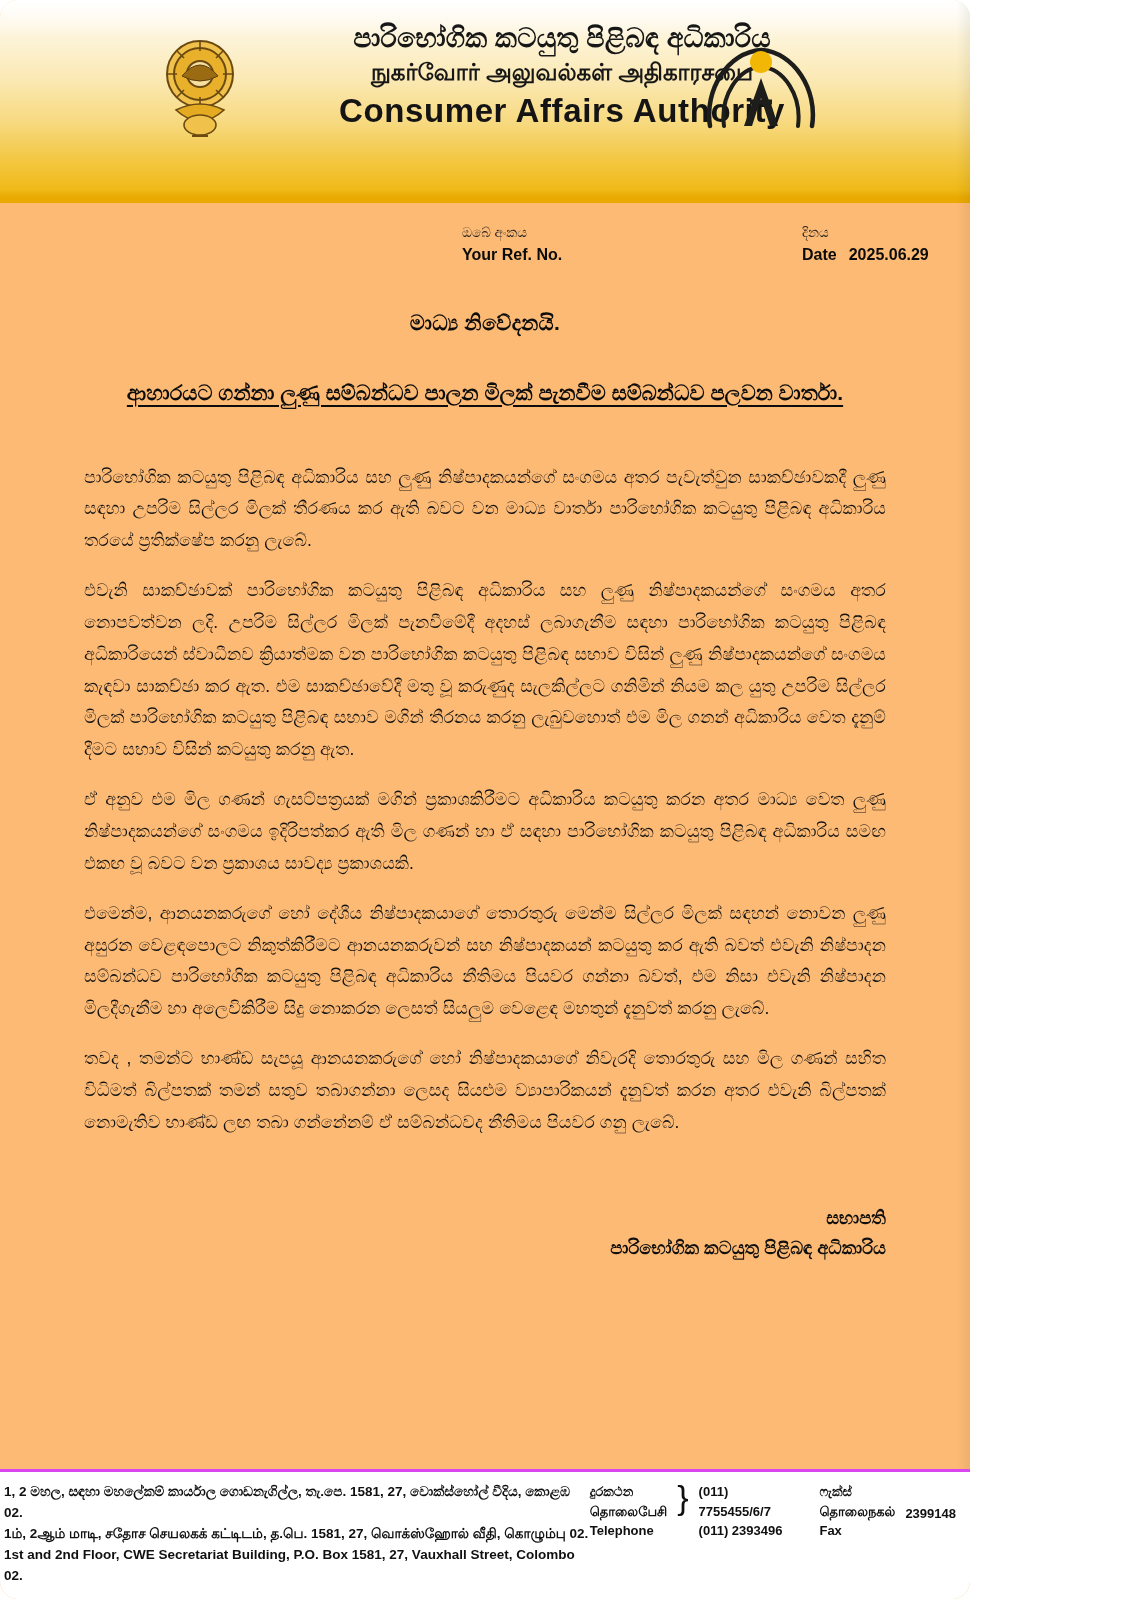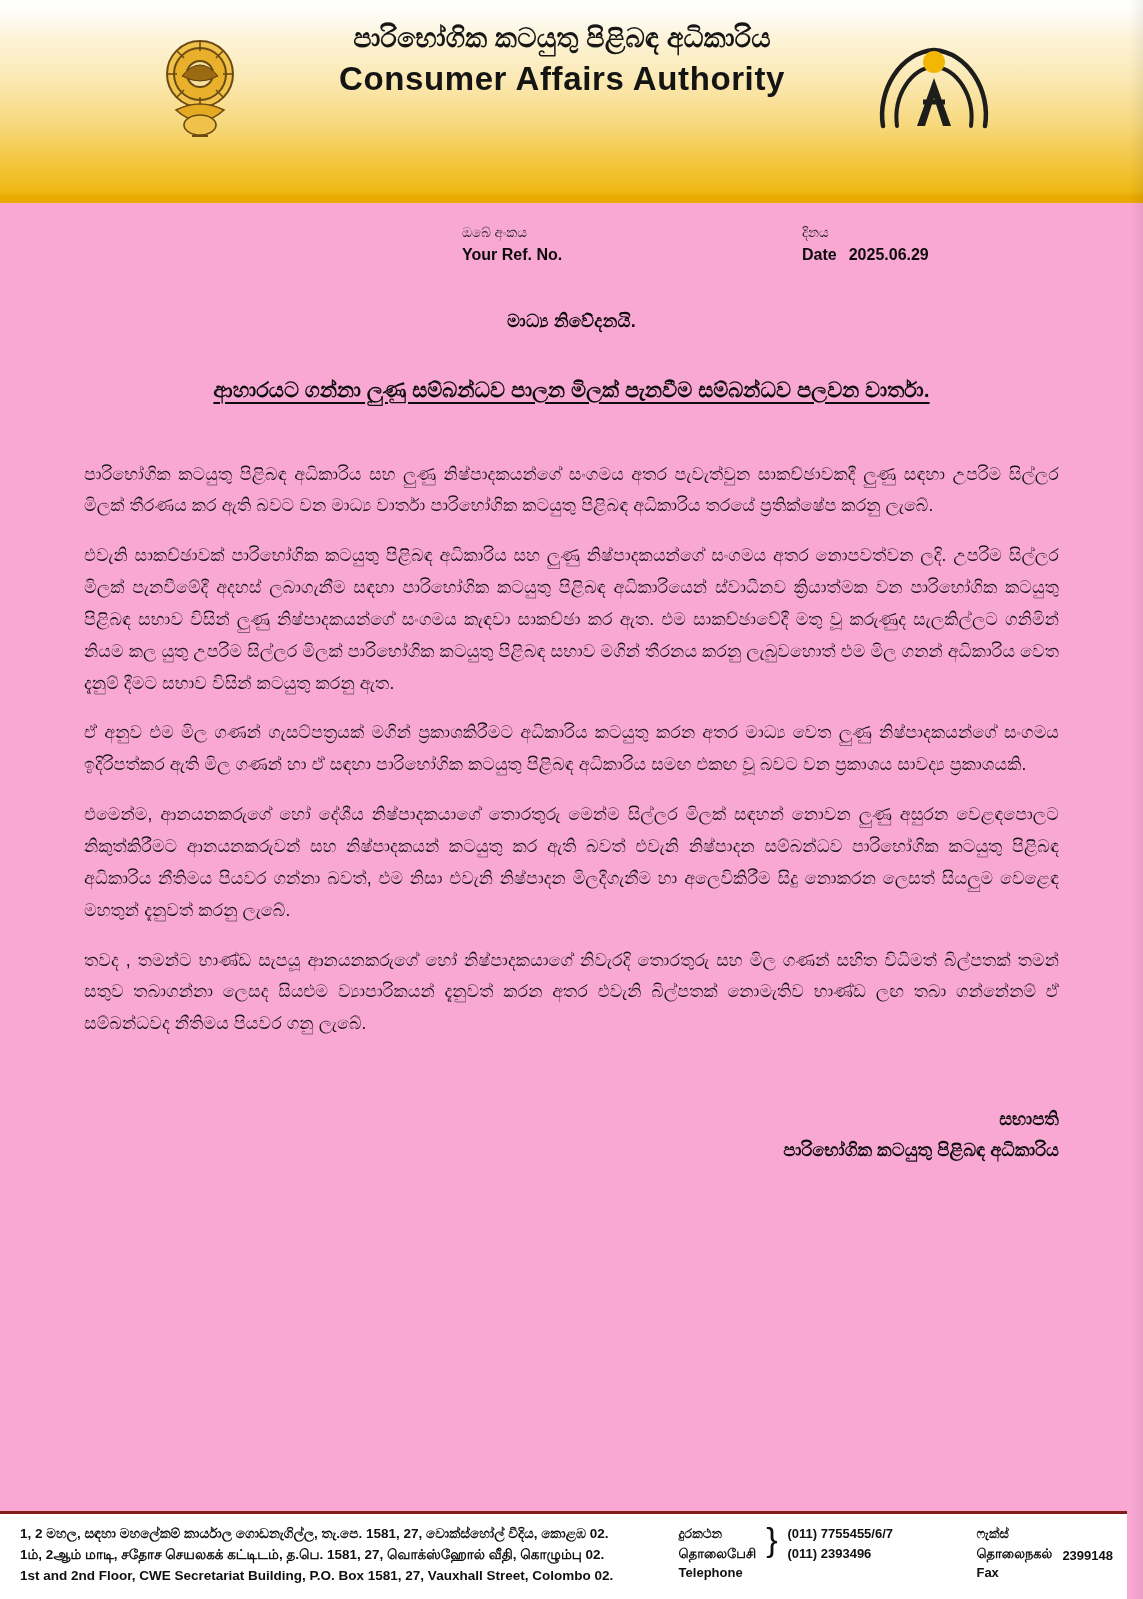--- a/index.html
+++ b/index.html
@@ -8,25 +8,26 @@
     background: #ffffff;
   }
   body {
     width: 1143px;
     min-height: 1599px;
     font-family: "Liberation Sans", sans-serif;
     color: #111111;
     position: relative;
   }
   .page {
-    width: 1143px;
+    width: 970px;
     min-height: 1599px;
     position: relative;
-    background: #f9a8d4;
+    background: #fdba74;
     overflow: hidden;
+    border-radius: 18px;
   }
 
   
   .letterhead {
     position: relative;
     height: 198px;
     background: linear-gradient(to bottom,
         #fdfaf1 0%,
         #fdf4da 18%,
         #fbe9b4 40%,
@@ -116,21 +117,21 @@
     margin-left: 12px;
   }
 
   
   .content {
     margin: 0 84px;
     padding-top: 18px;
   }
   .media-release {
     text-align: center;
-    font-size: 18px;
+    font-size: 21px;
     font-weight: 700;
     color: #0d0d0d;
     letter-spacing: .3px;
     margin-top: 12px;
   }
   .doc-title {
     text-align: center;
     font-size: 21px;
     font-weight: 700;
     color: #0d0d0d;
@@ -158,24 +159,24 @@
   .signoff div {
     font-size: 18px;
     font-weight: 700;
     color: #101010;
   }
 
   
   .footer {
     position: absolute;
     left: 0;
-    right: 16px;
+    right: 0;
     bottom: 0;
-    border-top: 3px solid #7f1d1d;
-    padding: 10px 14px 12px 20px;
+    border-top: 3px solid #d946ef;
+    padding: 10px 14px 12px 4px;
     background: #ffffff;
   }
   .footer-inner {
     display: flex;
     align-items: flex-start;
     justify-content: space-between;
   }
   .addr {
     font-size: 13.5px;
     font-weight: 700;
@@ -247,20 +248,21 @@
         </g>
         <path d="M30 52 q18 -22 36 0 q-18 10 -36 0 z" fill="#9a6b13" stroke="#5b3d0c" stroke-width="1"></path>
         <path d="M24 86 q24 -12 48 0 q-24 22 -48 0 z" fill="#e3aa22" stroke="#6b4a12" stroke-width="1.6"></path>
         <ellipse cx="48" cy="101" rx="16" ry="10" fill="#f0c14b" stroke="#6b4a12" stroke-width="1.6"></ellipse>
         <path d="M40 112 h16" stroke="#6b4a12" stroke-width="2"></path>
       </svg>
     </div>
 
     <div class="titles">
       <div class="title-si">පාරිභෝගික කටයුතු පිළිබඳ අධිකාරිය</div>
+      <div class="title-ta">நுகர்வோர் அலுவல்கள் அதிகாரசபை</div>
       <div class="title-en">Consumer Affairs Authority</div>
     </div>
 
     <div class="ca-logo">
       <svg viewBox="0 0 118 92" width="118" height="92" aria-hidden="true">
         <path d="M8 86 C 2 50, 26 12, 59 10 C 92 12, 116 50, 110 86" fill="none" stroke="#1d1d1b" stroke-width="4.5" stroke-linecap="round"></path>
         <path d="M22 86 C 18 56, 36 28, 59 27 C 82 28, 100 56, 96 86" fill="none" stroke="#1d1d1b" stroke-width="4" stroke-linecap="round"></path>
         <circle cx="59" cy="22" r="11" fill="#f2b705"></circle>
         <path d="M59 38 L 42 86 L 50 86 L 59 58 L 68 86 L 76 86 Z" fill="#1d1d1b"></path>
         <path d="M48 62 H 70" stroke="#1d1d1b" stroke-width="5"></path>

